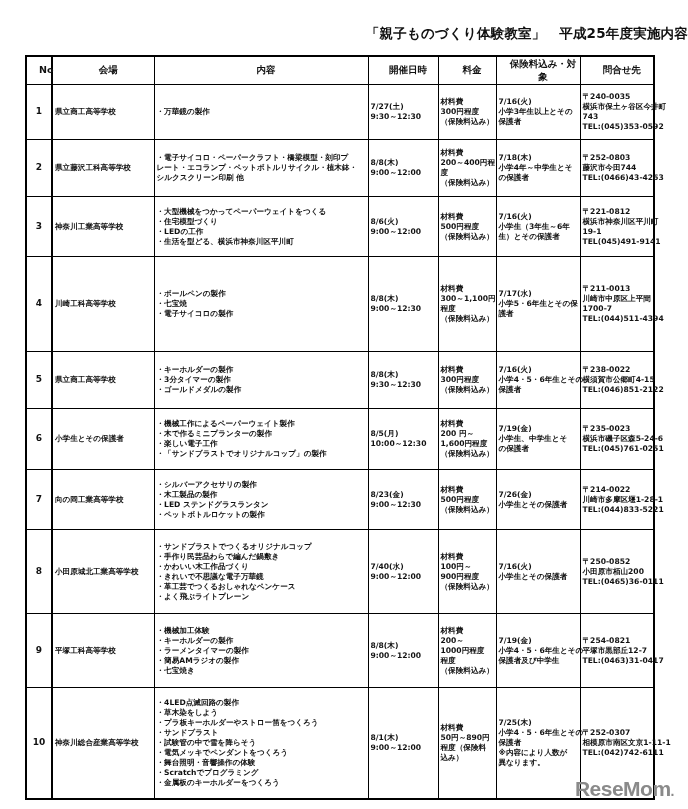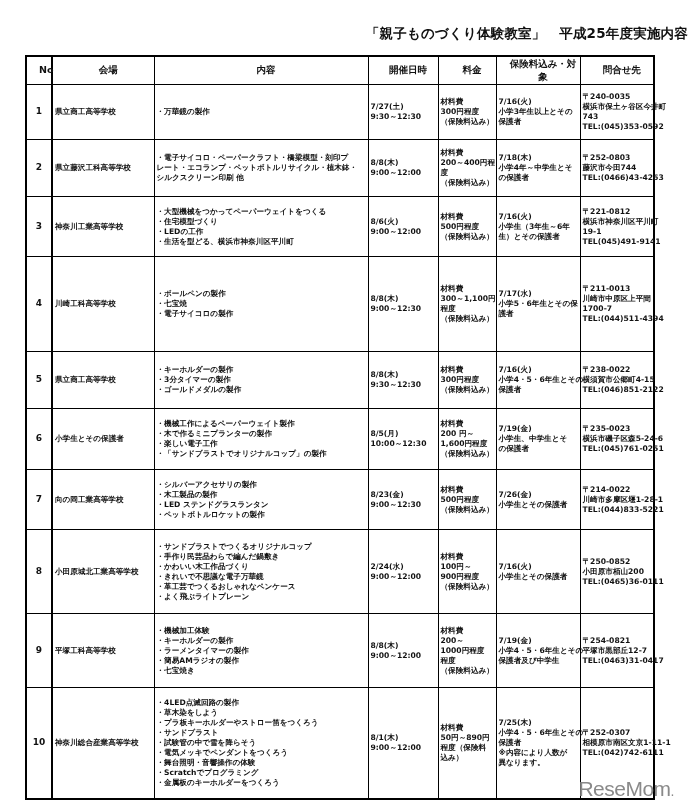--- a/index.html
+++ b/index.html
@@ -9,21 +9,21 @@
            font-size:13.5px; font-weight:bold; letter-spacing:0.2px; }
   table.sched { position:absolute; left:25px; top:55px; width:628px;
                 border-collapse:collapse; table-layout:fixed;
                 border:2px solid #000; font-size:7.6px; line-height:1.32; font-weight:bold; }
   table.sched th, table.sched td { border:1px solid #000; padding:1px 2px; vertical-align:middle; }
   table.sched th { font-size:9.5px; font-weight:bold; text-align:center; height:14px;padding-left:12px; }
   table.sched td.no { text-align:center; font-size:9px; border-right:2px solid #000; }
   table.sched th.no { border-right:2px solid #000; }
   td .line { display:block; white-space:nowrap; }
   td.content .line, td.target .line { white-space:nowrap; }
-  .logo { position:absolute; right:14px; bottom:8px; font-size:21px; font-weight:normal;
+  .logo { position:absolute; right:14px; bottom:8px; font-size:21px; font-weight:bold;
           color:#8a8a8a; letter-spacing:-0.5px; font-family:"Liberation Sans", sans-serif; }
   .logo .dot { font-size:14px; }
 </style>
 </head>
 <body>
 
 <div class="title">「親子ものづくり体験教室」　平成25年度実施内容</div>
 
 <table class="sched">
   <colgroup>
@@ -254,21 +254,21 @@
         <td class="venue">小田原城北工業高等学校</td>
         <td class="content">
           <span class="line">・サンドブラストでつくるオリジナルコップ</span>
           <span class="line">・手作り民芸品わらで編んだ鍋敷き</span>
           <span class="line">・かわいい木工作品づくり</span>
           <span class="line">・きれいで不思議な電子万華鏡</span>
           <span class="line">・革工芸でつくるおしゃれなペンケース</span>
           <span class="line">・よく飛ぶライトプレーン</span>
         </td>
         <td class="datetime">
-          <span class="line">2/24(水)</span>
+          <span class="line">7/40(水)</span>
           <span class="line">9:00～12:00</span>
         </td>
         <td class="fee">
           <span class="line">材料費</span>
           <span class="line">100円～</span>
           <span class="line">900円程度</span>
           <span class="line">（保険料込み）</span>
         </td>
         <td class="target">
           <span class="line">7/16(火)</span>

